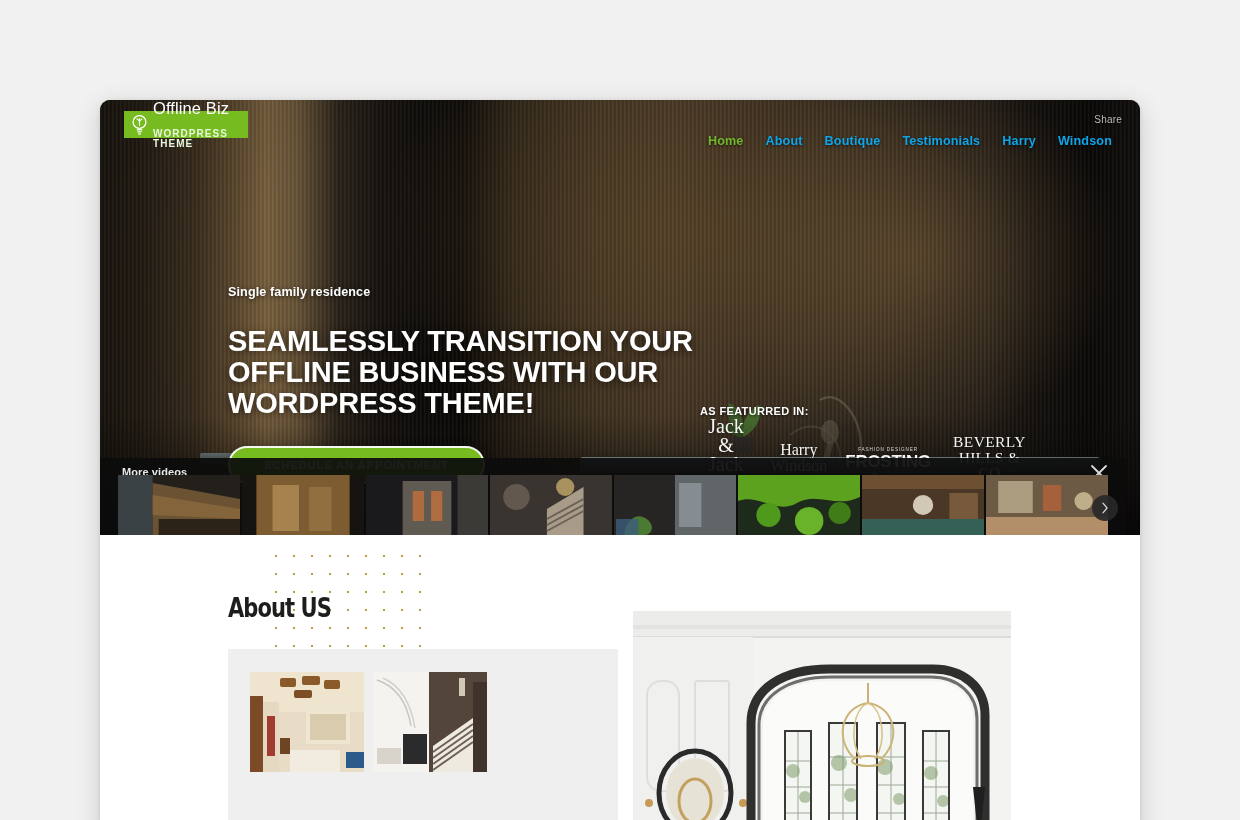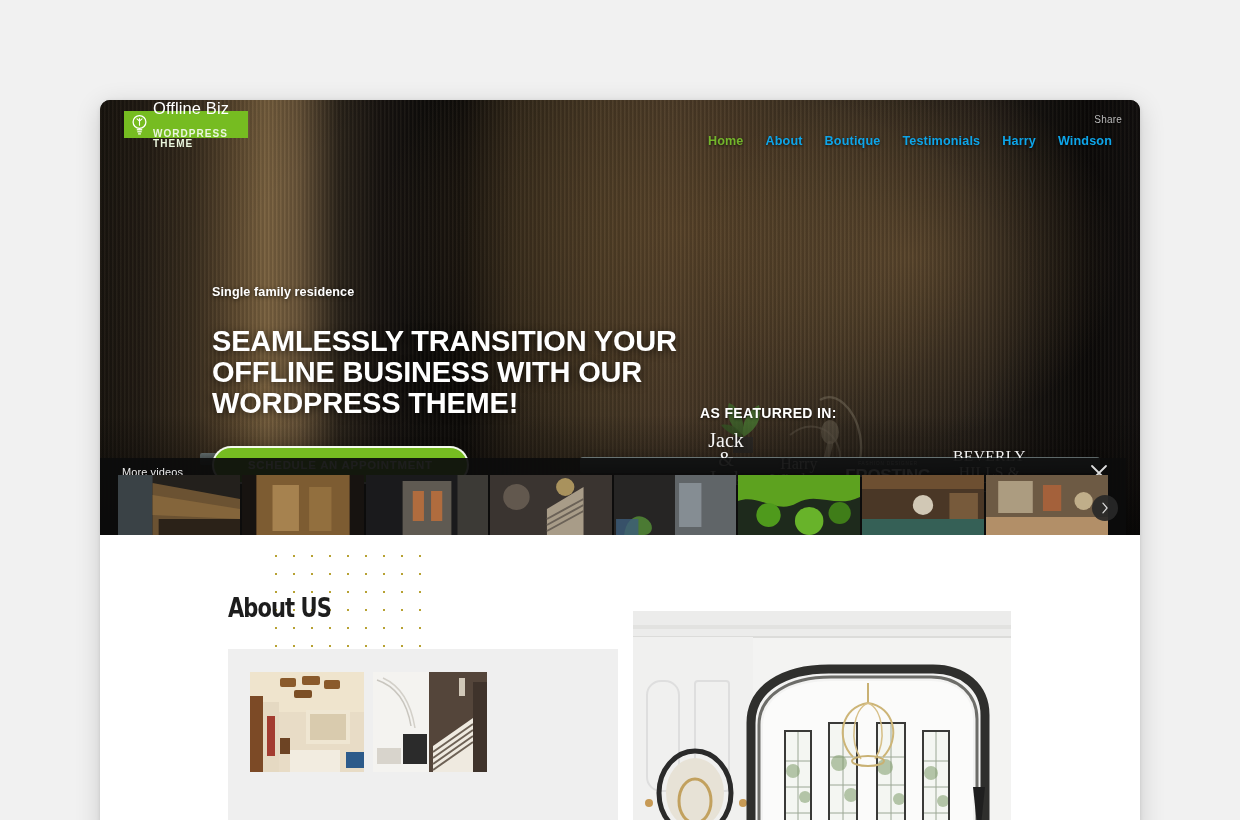--- a/index.html
+++ b/index.html
@@ -118,21 +118,21 @@
   }
   .nav a {
     font-size: 12.6px; color: #0ea5e9; text-decoration: none;
     font-weight: 700; letter-spacing: .15px;
     text-shadow: 0 1px 3px rgba(0,0,0,.65);
     white-space: nowrap;
   }
   .nav a.active { color: #73b52b; }
 
   
-  .hero-copy { position: absolute; left: 112px; top: 185px; width: 470px; }
+  .hero-copy { position: absolute; left: 128px; top: 185px; width: 470px; }
   .hero-eyebrow {
     font-size: 12.6px; color: #ffffff; font-weight: 700;
     letter-spacing: .1px; margin-bottom: 18px;
     text-shadow: 0 1px 4px rgba(0,0,0,.7);
   }
   .hero-title {
     font-size: 29px; line-height: 1.07; color: #ffffff;
     font-weight: 700; letter-spacing: -.2px;
     text-shadow: 0 2px 8px rgba(0,0,0,.6);
     margin-top: 27px;
@@ -145,22 +145,22 @@
     border: 2px solid rgba(255,255,255,.92);
     border-radius: 20px;
     font-size: 11.4px; font-weight: 700; letter-spacing: .75px;
     box-shadow: 0 4px 12px rgba(0,0,0,.35);
     cursor: pointer;
   }
 
   
   .featured { position: absolute; left: 600px; top: 305px; width: 330px; }
   .featured-label {
-    font-size: 14px; font-weight: 700; color: #ffffff;
-    letter-spacing: .35px; margin-bottom: 10px;
+    font-size: 11px; font-weight: 700; color: #ffffff;
+    letter-spacing: .35px; 
     text-shadow: 0 1px 3px rgba(0,0,0,.7);
   }
   .brands { display: flex; align-items: flex-end; gap: 18px; }
   .brand { color: #ffffff; text-align: center; opacity: .95;
            text-shadow: 0 1px 4px rgba(0,0,0,.55); }
   .b-janie { font-family: "Liberation Serif", serif; line-height: .95; }
   .b-janie .l1 { font-size: 20px; }
   .b-janie .l2 { font-size: 20px; }
   .b-janie .l3 { font-size: 5.5px; letter-spacing: 1.6px; margin-top: 2px; }
   .b-harry { font-family: "Liberation Serif", serif; line-height: 1.0; }
@@ -171,20 +171,21 @@
   .b-frost .l1 { font-size: 17px; font-weight: 700; letter-spacing: -.3px; }
   .b-frost .l2 { font-family: "Liberation Serif", serif; font-style: italic; font-size: 9px; margin-top: -1px; }
   .b-bev { font-family: "Liberation Serif", serif; line-height: 1.02; }
   .b-bev .l1 { font-size: 15.5px; letter-spacing: .4px; }
   .b-bev .l2 { font-size: 15.5px; letter-spacing: .2px; }
 
   
   .yt-overlay {
     position: absolute; left: 0; right: 14px; bottom: 0; height: 77px;
     background: rgba(12,12,12,0.93);
+    font-weight: bold;
   }
   .yt-bar { position: relative; height: 30px; }
   .yt-more {
     position: absolute; left: 22px; top: 8px;
     font-size: 11px; color: #e8e8e8; letter-spacing: .1px;
   }
   .yt-close {
     position: absolute; right: 14px; top: 2px;
     width: 26px; height: 26px; cursor: pointer;
   }

